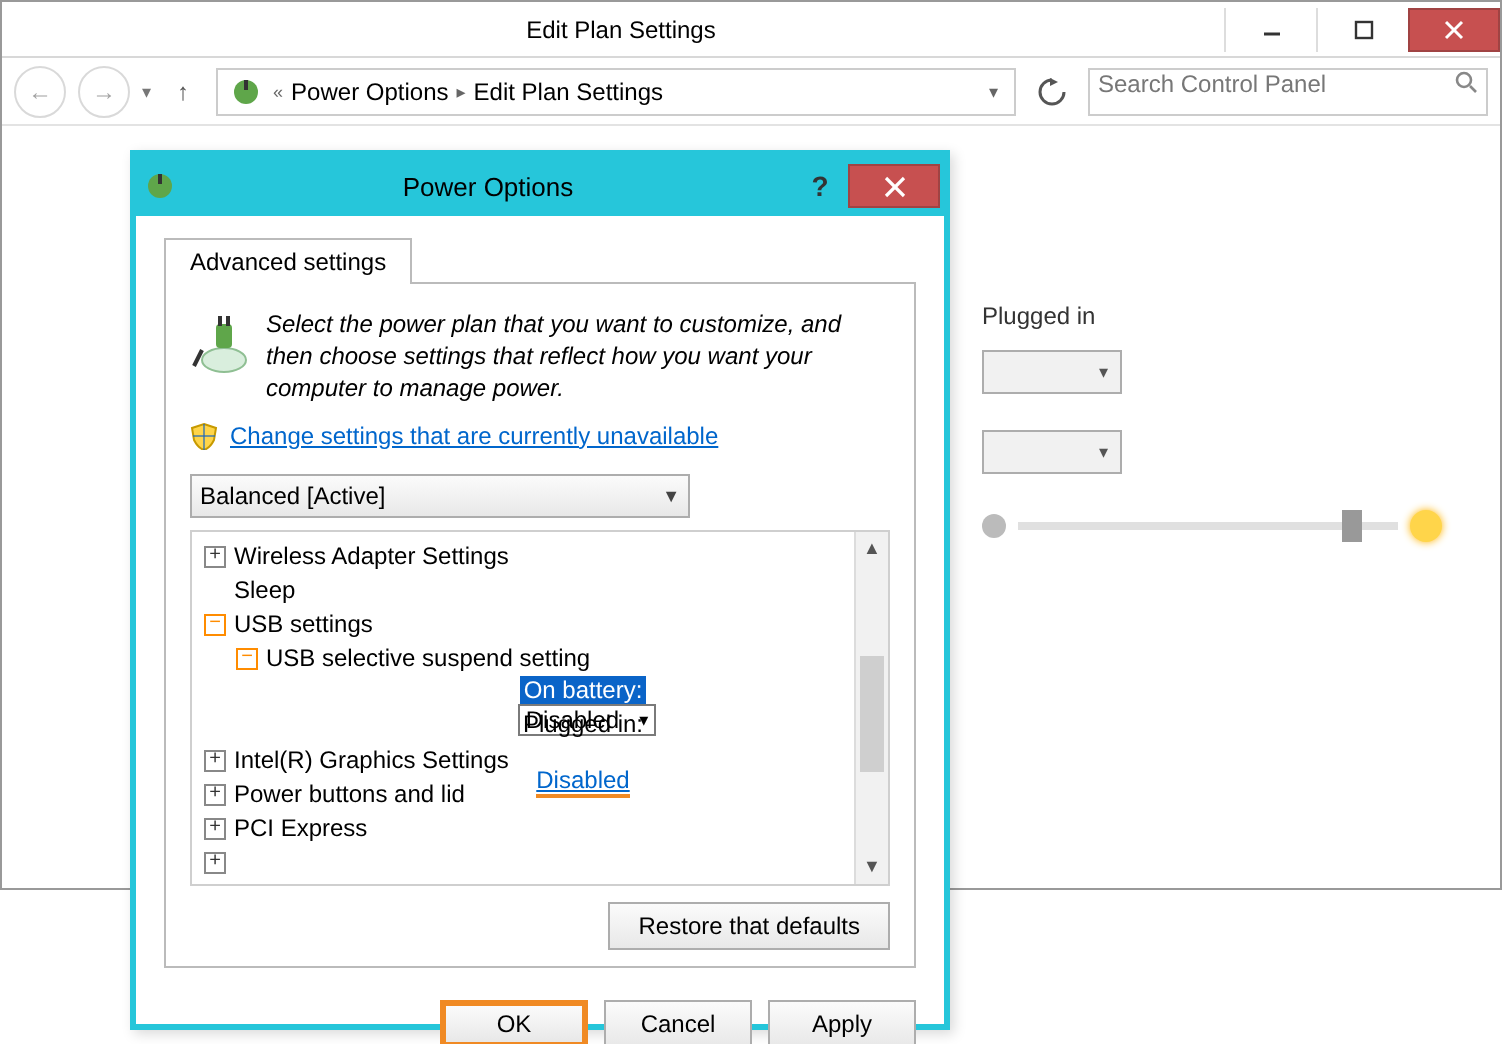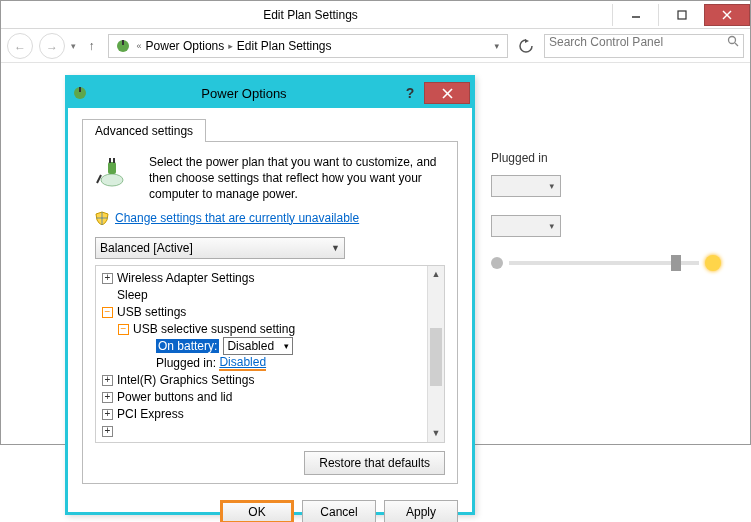--- a/index.html
+++ b/index.html
@@ -39,34 +39,34 @@
 .dialog{position:absolute;left:65px;top:75px;width:410px;height:440px;border:3px solid #26c6da;background:#fff;box-shadow:2px 2px 6px rgba(0,0,0,.15);}
 .dialog-title{height:30px;background:#26c6da;display:flex;align-items:center;}
 .dialog-title .icon{width:24px;display:flex;align-items:center;justify-content:center;}
 .dialog-title .txt{flex:1;text-align:center;font-size:13px;color:#000;}
 .dialog-title .help{width:28px;text-align:center;font-weight:bold;color:#333;font-size:14px;}
 .dialog-title .close{width:46px;height:22px;background:#c75050;color:#fff;display:flex;align-items:center;justify-content:center;margin-right:2px;border:1px solid #a04343;font-size:13px;}
 .dialog-body{padding:10px 14px 10px 14px;}
 .tabstrip{display:flex;}
 .tab{padding:4px 12px;border:1px solid #bbb;border-bottom:none;background:#fff;font-size:12px;position:relative;top:1px;}
 .tab-panel{border:1px solid #bbb;padding:12px 12px 8px 12px;background:#fff;}
-.intro{display:flex;gap:20px;}
+.intro{display:flex;gap:4px;font-style:italic;}
 .intro .bulb{width:36px;height:36px;display:flex;align-items:center;justify-content:center;font-size:22px;}
 .intro p{font-size:12px;line-height:1.35;}
 .shield-link{margin:8px 0 12px 0;display:flex;align-items:center;gap:6px;}
 .shield-link a{color:#0066cc;}
 .plan-combo{width:250px;height:22px;border:1px solid #adadad;display:flex;align-items:center;padding:0 4px;background:linear-gradient(#fbfbfb,#e8e8e8);}
 .plan-combo .caret{margin-left:auto;font-size:9px;color:#444;}
 .tree-wrap{margin-top:6px;border:1px solid #cfcfcf;height:178px;display:flex;}
 .tree{flex:1;overflow:hidden;padding:4px 0;}
 .tree-row{display:flex;align-items:center;height:17px;padding-left:6px;font-size:12px;white-space:nowrap;}
 .tree-row .toggle{width:11px;height:11px;border:1px solid #888;display:flex;align-items:center;justify-content:center;font-size:10px;line-height:1;color:#333;margin-right:4px;flex-shrink:0;}
 .tree-row .toggle.minus{color:#ff8c00;border-color:#ff8c00;}
 .ind-1{padding-left:22px;}
-.ind-3{padding-left:60px;}
+.ind-3{padding-left:60px;flex-direction:column;}
 .hl{background:#0a64c8;color:#fff;padding:0 2px;}
 .sel-combo{display:inline-flex;align-items:center;height:18px;border:1px solid #7a7a7a;background:#fff;padding:0 3px;margin-left:4px;font-size:12px;}
 .sel-combo .caret{margin-left:10px;font-size:9px;}
 .linky{color:#0066cc;text-decoration:underline;}
 .orange-under{border-bottom:2px solid #f08a24;}
 .sbar{width:17px;background:#f1f1f1;border-left:1px solid #dcdcdc;position:relative;}
 .sbar .btn{height:17px;display:flex;align-items:center;justify-content:center;font-size:9px;color:#555;}
 .sbar .thumb{position:absolute;left:2px;right:2px;top:62px;height:58px;background:#cfcfcf;}
 .restore-row{display:flex;justify-content:flex-end;margin-top:8px;}
 .restore-btn{height:24px;border:1px solid #adadad;background:linear-gradient(#fbfbfb,#e8e8e8);padding:0 14px;font-size:12px;}

